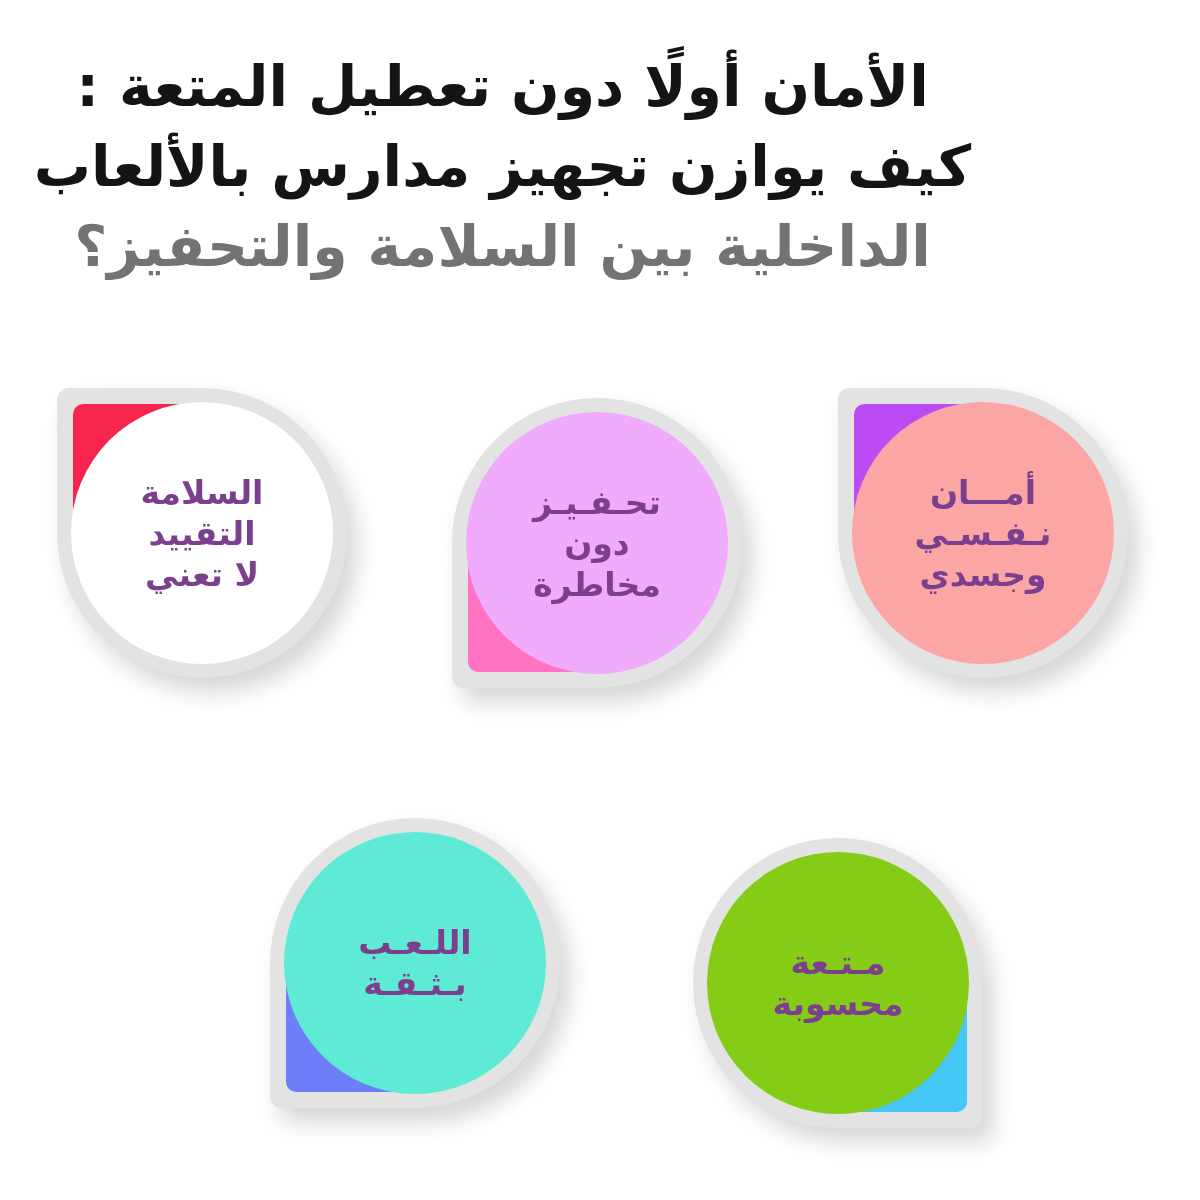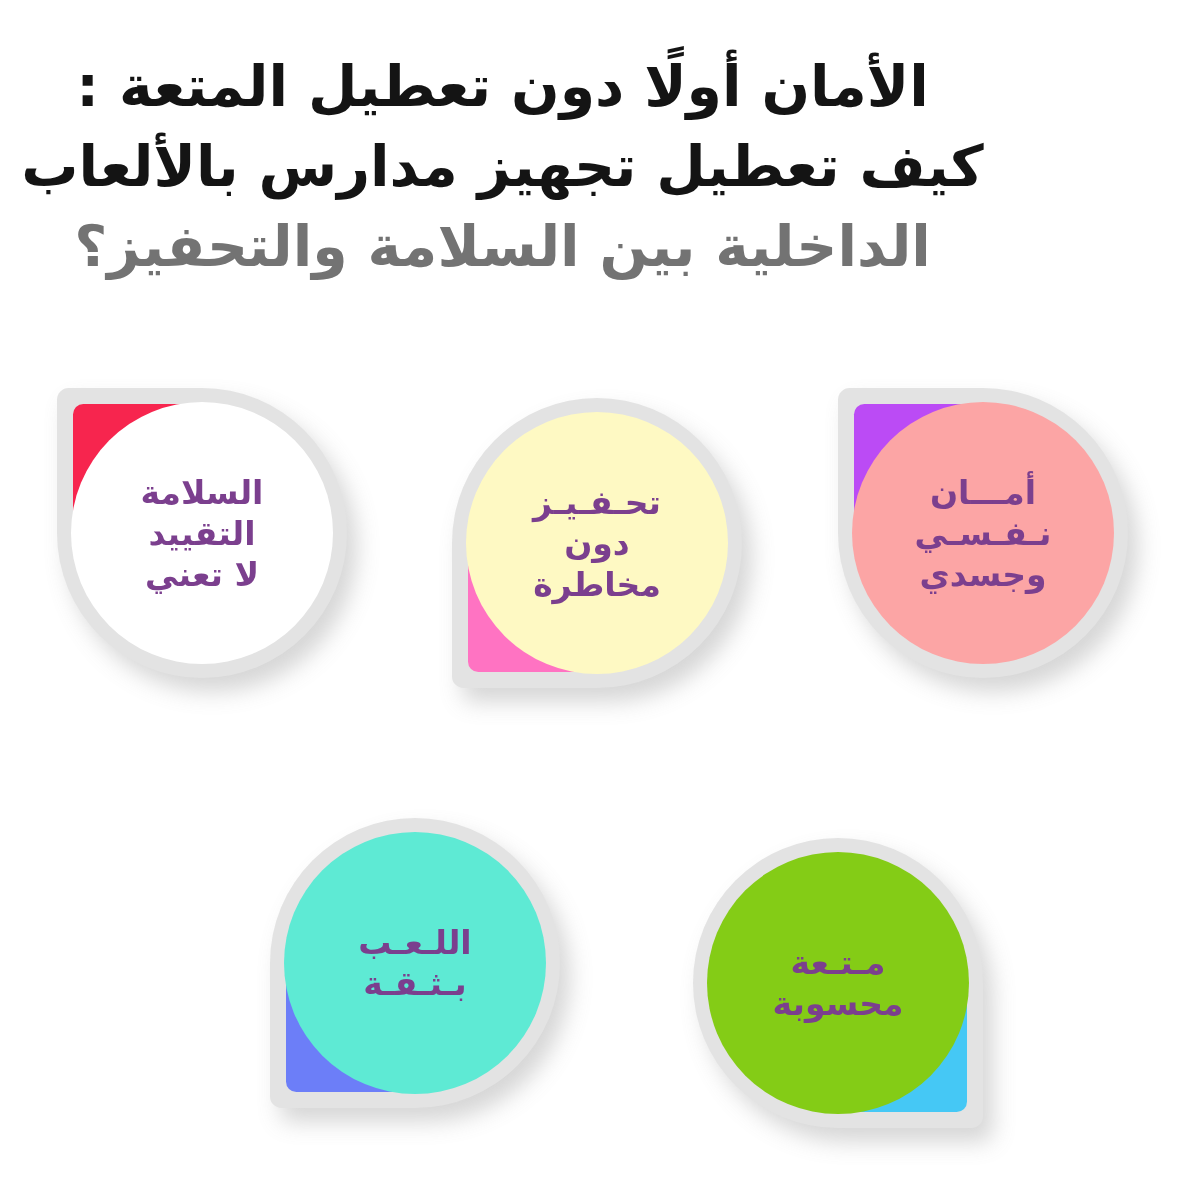--- a/index.html
+++ b/index.html
@@ -97,40 +97,40 @@
   }
   .badge-text .tline { display: block; white-space: nowrap; }
 </style>
 </head>
 <body style="background: rgb(255, 255, 255);">
 
 <div id="infographic">
 
   <div id="title-block">
     <span class="title-line" style="color: rgb(20, 20, 20);">الأمان أولًا دون تعطيل المتعة :</span>
-    <span class="title-line" style="color: rgb(20, 20, 20);">كيف تعطيل تجهيز مدارس بالألعاب</span>
+    <span class="title-line" style="color: rgb(20, 20, 20);">كيف يوازن تجهيز مدارس بالألعاب</span>
     <span class="title-line" style="color: #737373;">الداخلية بين السلامة والتحفيز؟</span>
   </div>
 
   <div class="badge corner-tl" id="b0" style="left:57px; top:388px;">
     <div class="plate" style="background: rgb(227, 227, 227);"></div>
     <div class="body" style="background: rgb(247, 37, 78);"></div>
     <div class="disc" style="background: rgb(255, 255, 255);">
       <div class="badge-text" style="color: rgb(123, 63, 142);">
         <span class="tline">السلامة</span>
         <span class="tline">التقييد</span>
         <span class="tline">لا تعني</span>
       </div>
     </div>
   </div>
 
   <div class="badge corner-bl" id="b1" style="left:452px; top:398px;">
     <div class="plate" style="background: rgb(227, 227, 227);"></div>
     <div class="body" style="background: rgb(255, 115, 194);"></div>
-    <div class="disc" style="background: #fef9c3;">
+    <div class="disc" style="background: #f0abfc;">
       <div class="badge-text" style="color: rgb(123, 63, 142);">
         <span class="tline">تحـفـيـز</span>
         <span class="tline">دون</span>
         <span class="tline">مخاطرة</span>
       </div>
     </div>
   </div>
 
   <div class="badge corner-tl" id="b2" style="left:838px; top:388px;">
     <div class="plate" style="background: rgb(227, 227, 227);"></div>

